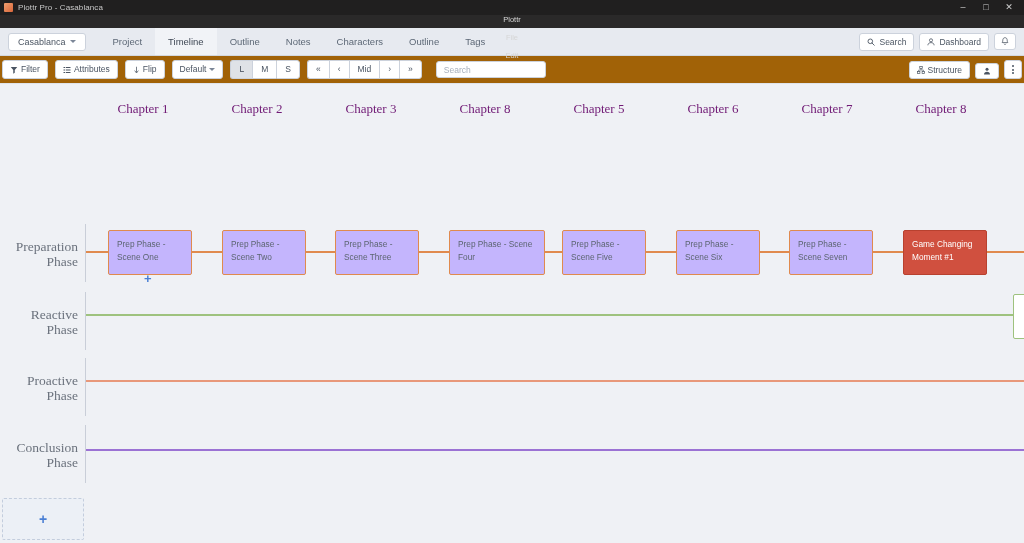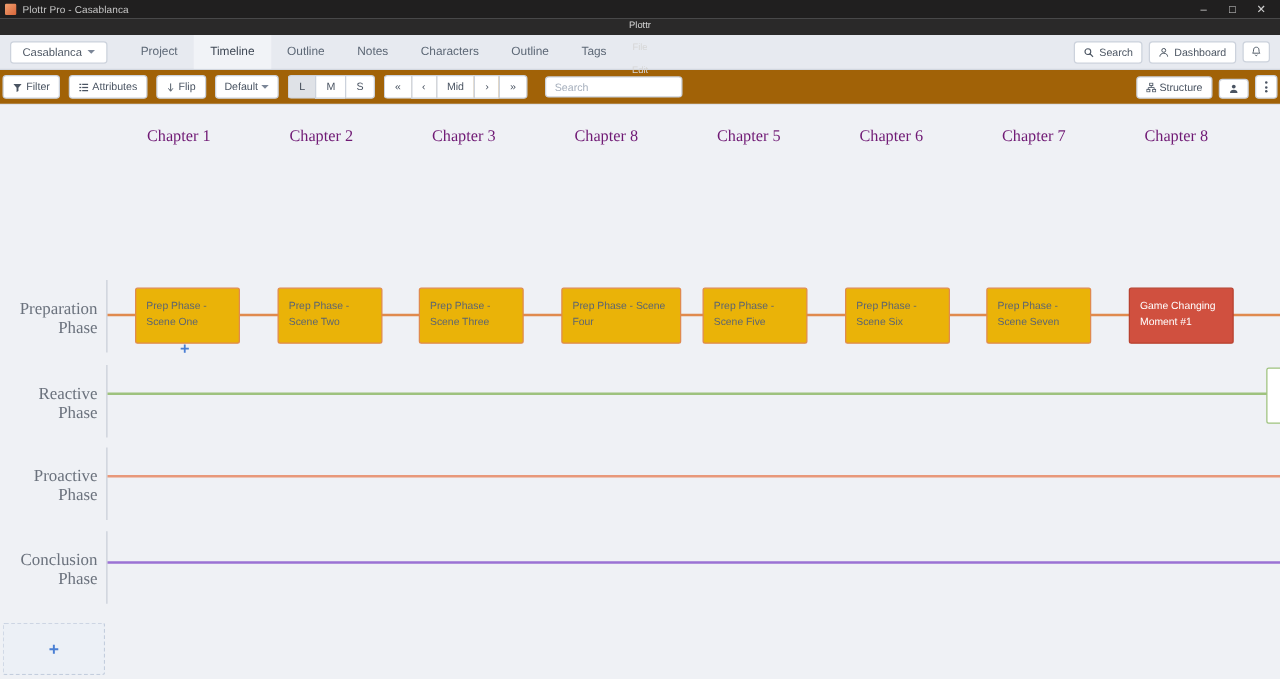--- a/index.html
+++ b/index.html
@@ -274,21 +274,21 @@
     position: absolute;
     left: 86px;
     right: 0;
     height: 2px;
   }
 
   .card {
     position: absolute;
     box-sizing: border-box;
     border-radius: 2px;
-    background: #eab308;
+    background: #c4b5fd;
     border: 1.5px solid #e08a4e;
     padding: 7px 8px;
     font-size: 8.3px;
     line-height: 13px;
     color: #5c6571;
     overflow: hidden;
   }
   .card.highlight {
     background: #d0503f;
     border-color: #b8412f;

